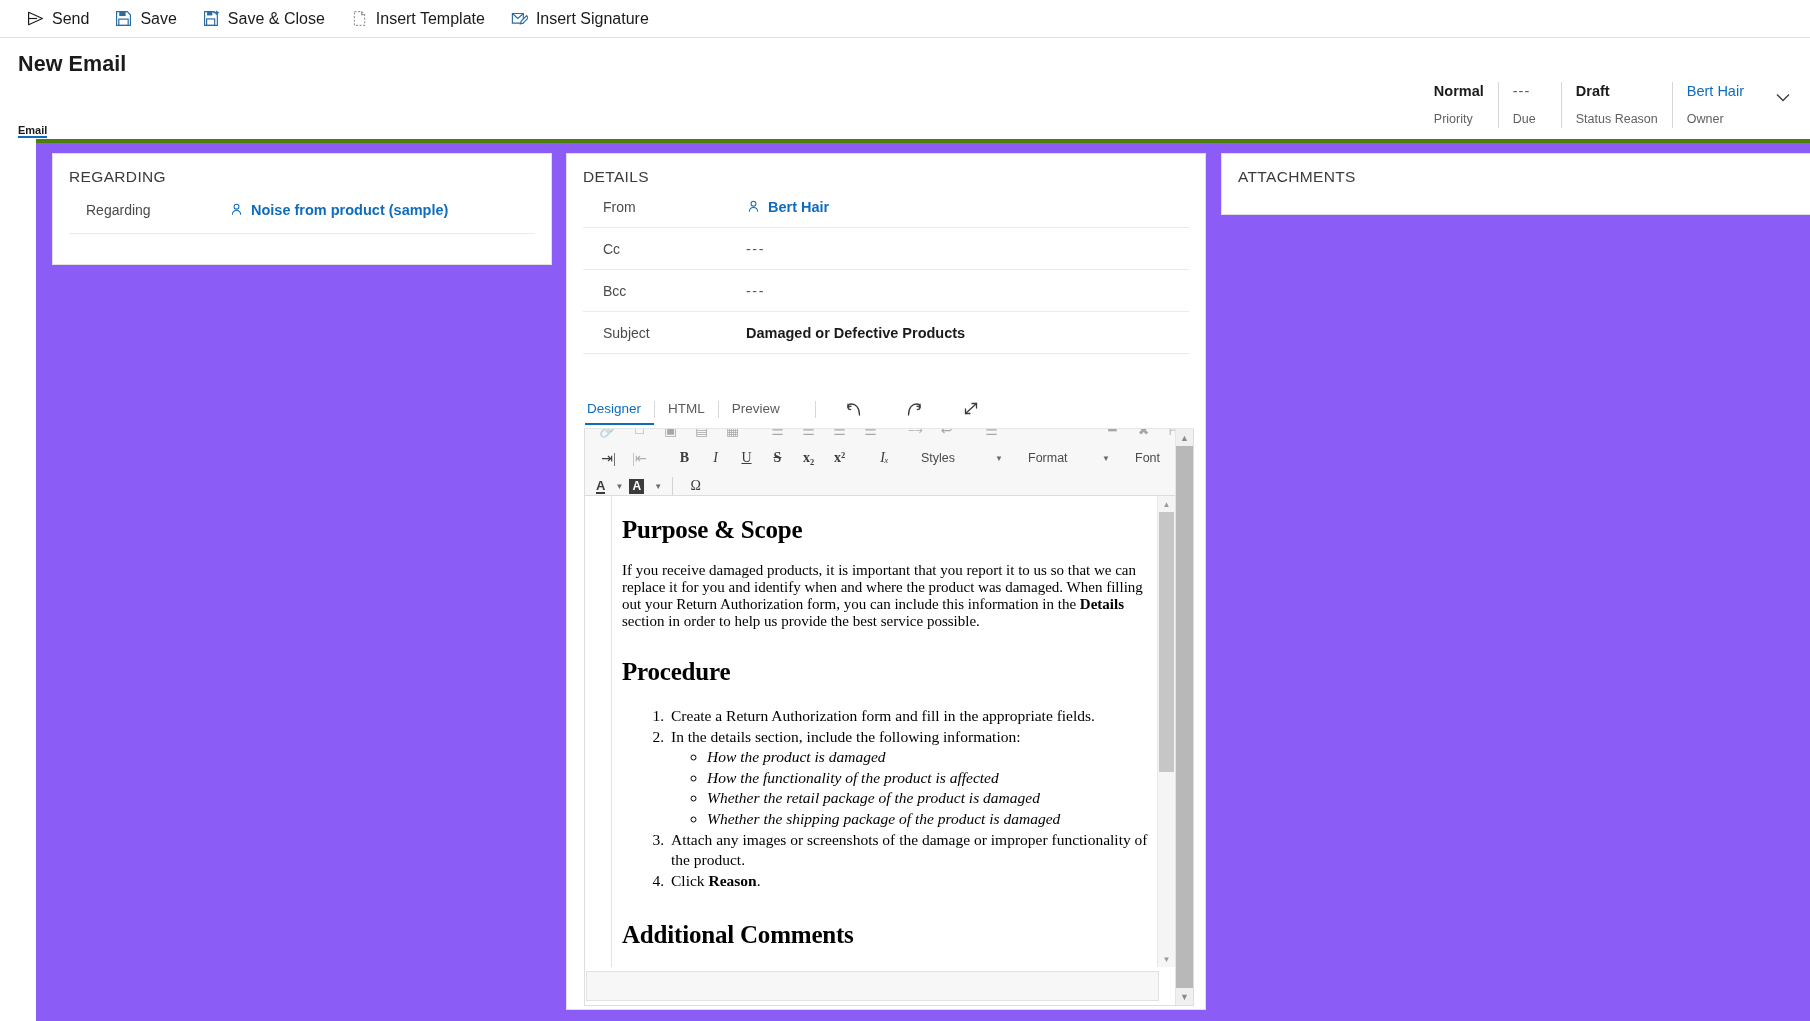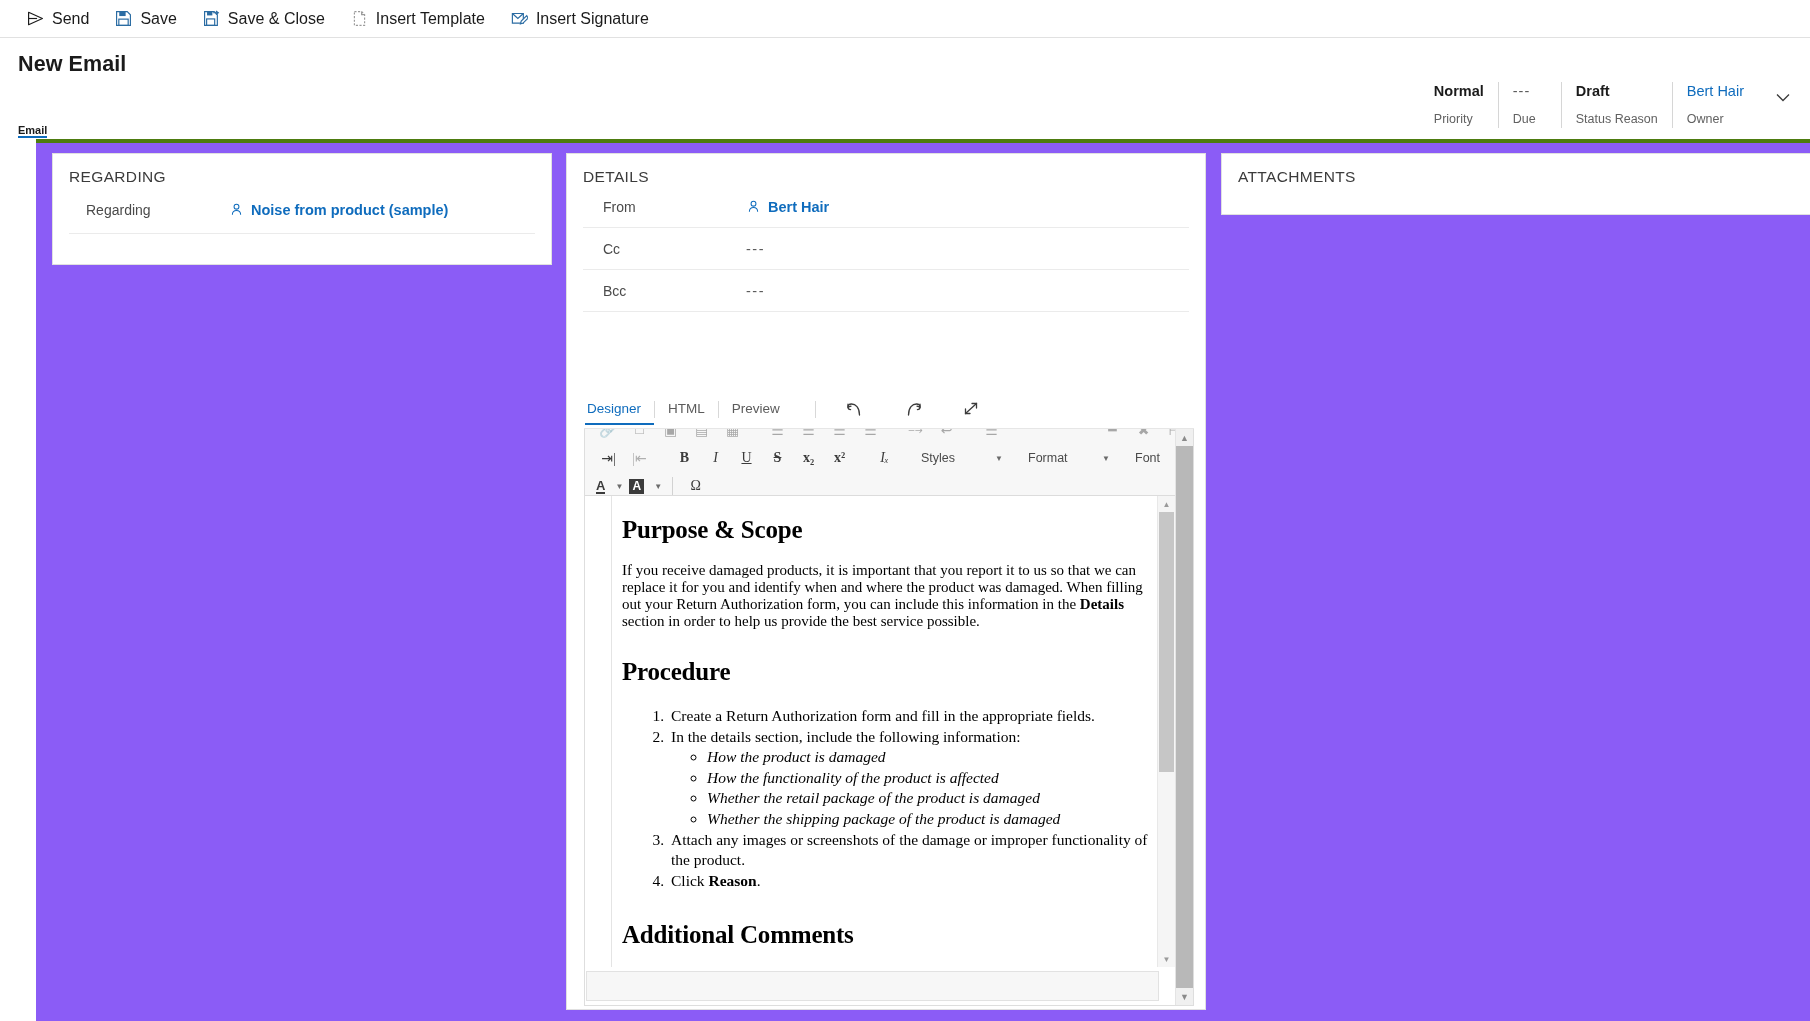--- a/index.html
+++ b/index.html
@@ -512,20 +512,24 @@
     <div class="field-row">
       <div class="field-label">Cc</div>
       <div class="field-value dash">---</div>
     </div>
 
     <div class="field-row">
       <div class="field-label">Bcc</div>
       <div class="field-value dash">---</div>
     </div>
 
+    <div class="field-row">
+      <div class="field-label">Subject</div>
+      <div class="field-value bold">Damaged or Defective Products</div>
+    </div>
 
     <div class="editor-wrap">
 
       <div class="editor-tabs">
         <div class="ed-tab active">Designer</div>
         <div class="ed-sep"></div>
         <div class="ed-tab">HTML</div>
         <div class="ed-sep"></div>
         <div class="ed-tab">Preview</div>
         <div class="ed-sep wide"></div>

